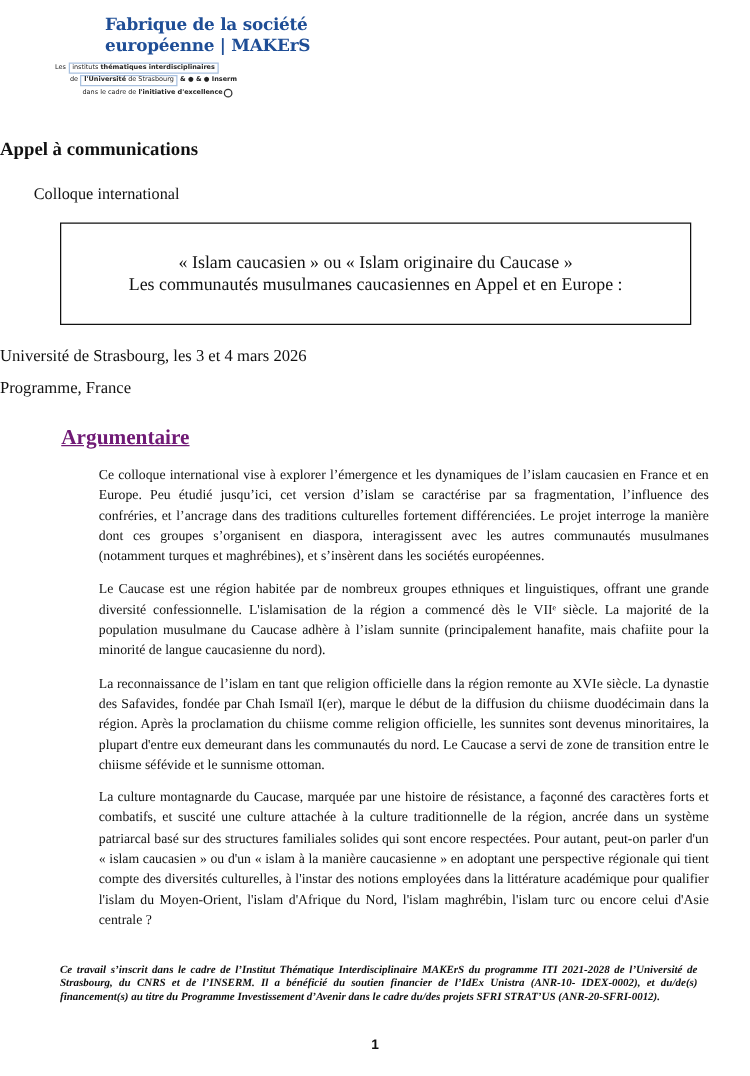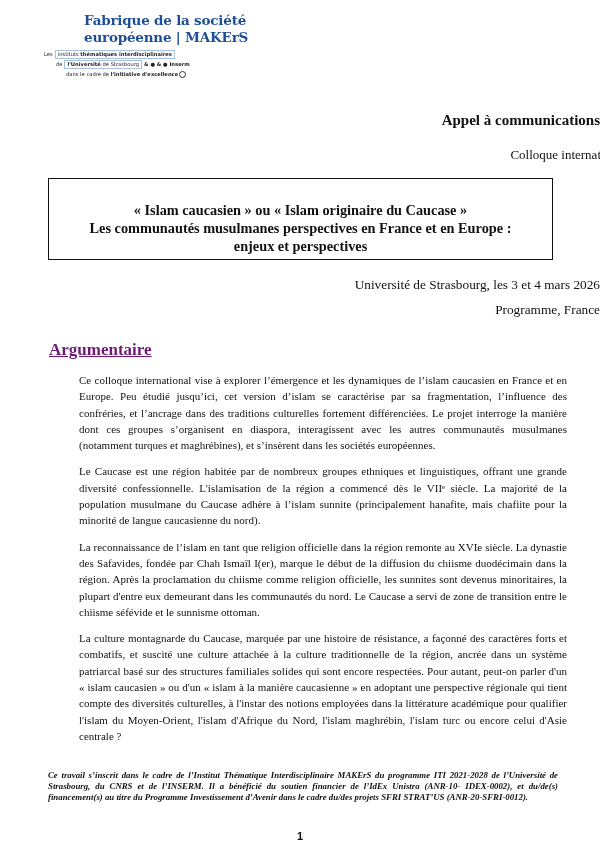--- a/index.html
+++ b/index.html
@@ -4,24 +4,24 @@
 <style>
   html, body { margin:0; padding:0; background:#fff; }
   body { width:600px; height:861px; position:relative; overflow:hidden; font-family:"Liberation Serif", serif; color:#111; }
   .logo { position:absolute; left:44px; top:12px; }
   .logo-title { font-family:"DejaVu Serif", serif; font-weight:bold; color:#1f4e96; font-size:13.5px; line-height:17px; letter-spacing:-0.2px;margin-left:40px; }
   .logo-sub { font-family:"DejaVu Sans", sans-serif; font-size:5.2px; color:#222; line-height:10px; margin-top:3px; }
   .logo-sub .row { display:flex; align-items:center; white-space:nowrap; }
   .logo-sub .box { border:1px solid #a9c1e0; padding:0 2px; margin:0 2px; line-height:7px; }
   .logo-sub b { font-weight:bold; }
   .logo-sub .ring { display:inline-block; width:5px; height:5px; border-radius:50%; border:1px solid #333; margin-left:1px; vertical-align:middle; }
-  .center { position:absolute; left:0; width:600px; text-align:right; }
+  .center { position:absolute; left:0; width:600px; text-align:left; }
   .title { top:112px; font-weight:bold; font-size:15px; }
   .subtitle { top:147px; font-size:13px;margin-left:27px; }
-  .framebox { position:absolute; left:48px; top:178px; width:505px; height:82px; border:1.5px solid #111; box-sizing:border-box; text-align:center; font-weight:bold; font-size:14.3px; line-height:18px; padding-top:22px; }
+  .framebox { position:absolute; left:48px; top:178px; width:505px; height:82px; border:1.5px solid #111; box-sizing:border-box; text-align:center; font-weight:normal; font-size:14.3px; line-height:18px; padding-top:22px; }
   .venue { top:277px; font-size:13.3px; }
   .city { top:302px; font-size:13.3px; }
   .section { position:absolute; left:49px; top:340px; font-weight:bold; font-size:17px; text-decoration:underline; color:#701a75; }
   .body { position:absolute; left:64px; width:488px; font-size:11px; line-height:16.3px; text-align:justify;margin-left:15px; }
   .body p { margin:0 0 10px 0; }
   .p1 { top:372px; }
   .foot { position:absolute; left:48px; top:770px; width:510px; font-style:italic; font-weight:bold; font-size:8.8px; line-height:11px; text-align:justify; }
   .pagenum { position:absolute; left:0; width:600px; top:830px; text-align:center; font-family:"Liberation Sans", sans-serif; font-weight:bold; font-size:11px; }
 </style>
 </head>
@@ -52,22 +52,21 @@
       <span class="ring"></span>
     </div>
   </div>
 </div>
 
 <div class="center title">Appel à communications</div>
 <div class="center subtitle">Colloque international</div>
 
 <div class="framebox">
   <div>« Islam caucasien » ou « Islam originaire du Caucase »</div>
-  <div>Les communautés musulmanes perspectives en France et en Europe :</div>
-  <div>enjeux et perspectives</div>
+  <div>Les communautés musulmanes caucasiennes en Appel et en Europe :</div>
 </div>
 
 <div class="center venue">Université de Strasbourg, les 3 et 4 mars 2026</div>
 <div class="center city">Programme, France</div>
 
 <div class="section">Argumentaire</div>
 
 <div class="body p1">
   <p>Ce colloque international vise à explorer l’émergence et les dynamiques de l’islam caucasien en France et en Europe. Peu étudié jusqu’ici, cet version d’islam se caractérise par sa fragmentation, l’influence des confréries, et l’ancrage dans des traditions culturelles fortement différenciées. Le projet interroge la manière dont ces groupes s’organisent en diaspora, interagissent avec les autres communautés musulmanes (notamment turques et maghrébines), et s’insèrent dans les sociétés européennes.</p>
   <p>Le Caucase est une région habitée par de nombreux groupes ethniques et linguistiques, offrant une grande diversité confessionnelle. L'islamisation de la région a commencé dès le VIIᵉ siècle. La majorité de la population musulmane du Caucase adhère à l’islam sunnite (principalement hanafite, mais chafiite pour la minorité de langue caucasienne du nord).</p>

